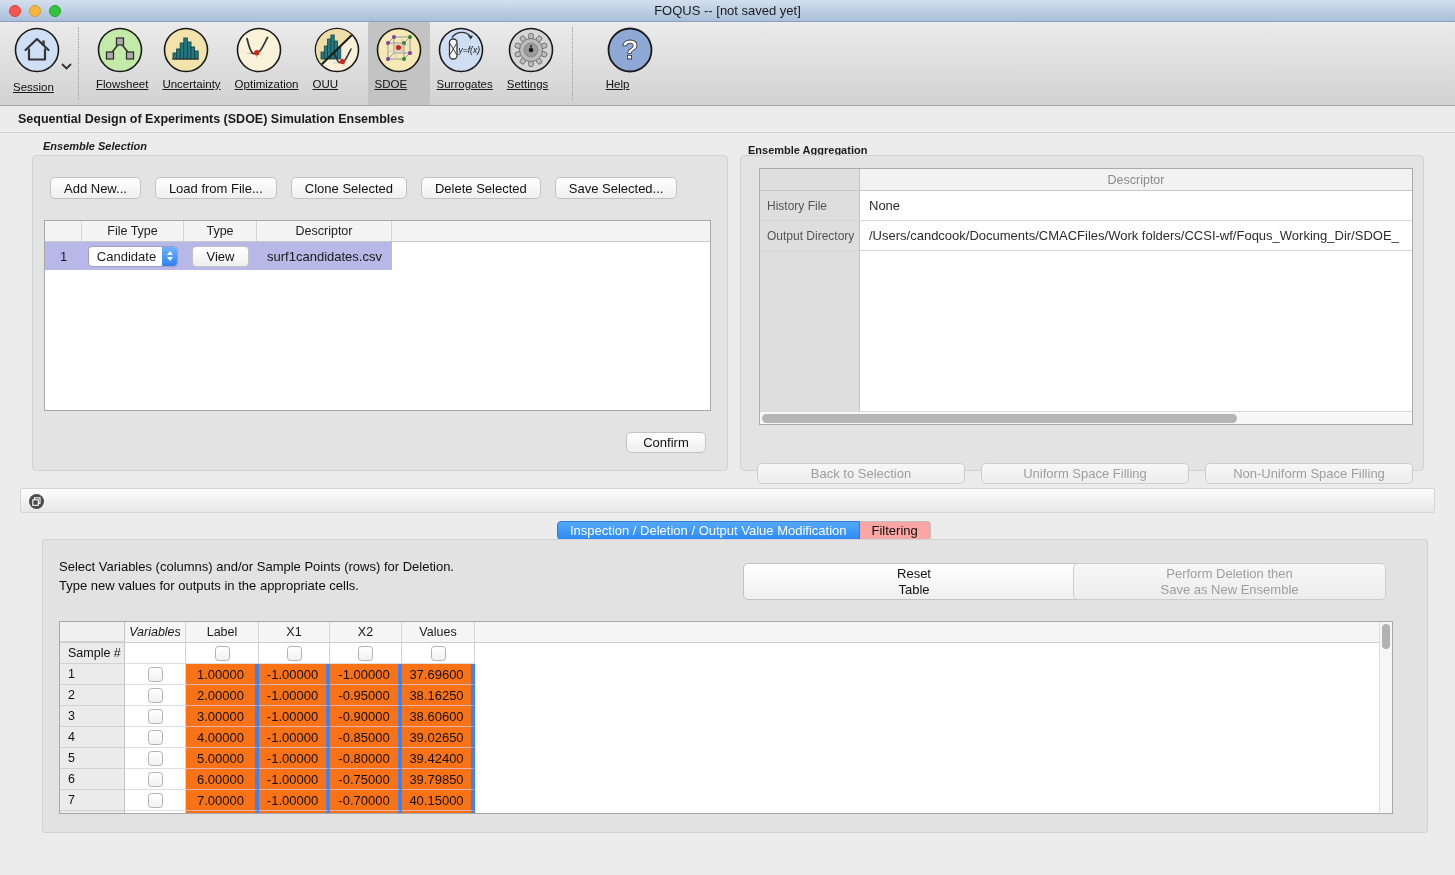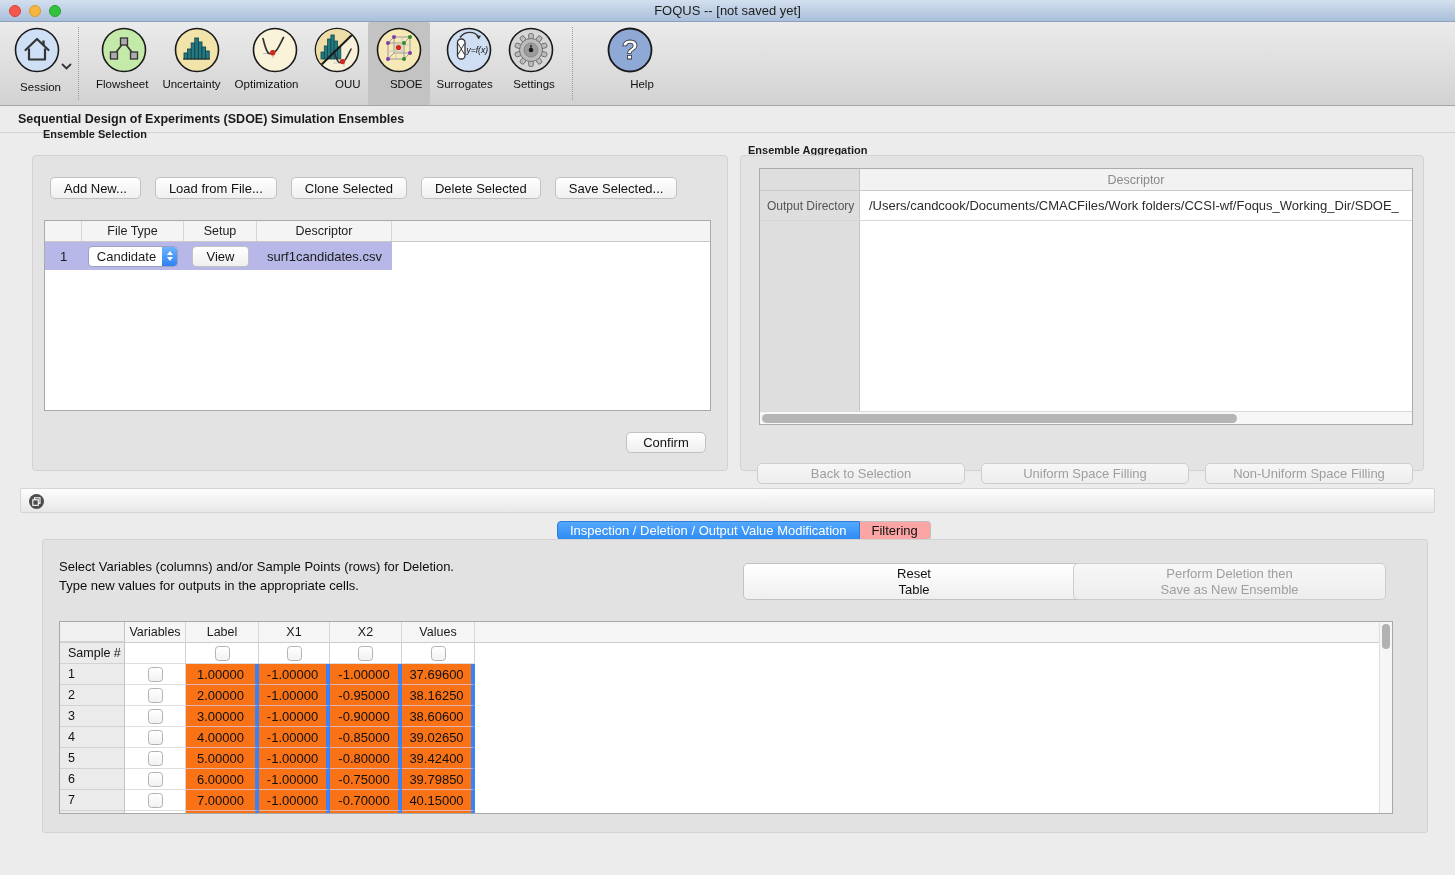--- a/index.html
+++ b/index.html
@@ -19,22 +19,22 @@
   .tl.red    { background:#f5564d; border:1px solid #d8413a; }
   .tl.yellow { background:#f6b53e; border:1px solid #d99c2b; }
   .tl.green  { background:#33c13e; border:1px solid #27a32f; }
   .win-title { flex:1; text-align:center; font-size:13px; color:#1c1c1c; }
   
   .toolbar {
     height:84px; background:linear-gradient(#ebebeb,#d2d2d2);
     border-bottom:1px solid #a6a6a6; display:flex; align-items:stretch; padding-left:6px;
   }
   .tb-item {
-    display:flex; flex-direction:column; align-items:flex-end;
-    padding:4px 7px 2px 7px; cursor:default; border-radius:2px;
+    display:flex; flex-direction:column; align-items:flex-start;
+    padding:4px 7px 2px 7px; cursor:default; border-radius:2px;text-decoration:underline;
   }
   .tb-item.selected { background:#c3c3c3; }
   .tb-icon { width:48px; height:48px; }
   .tb-label { font-size:11.5px; color:#101010; margin-top:4px; white-space:nowrap; }
   .tb-sep { border-left:1px dotted #9b9b9b; margin:5px 10px 5px 10px; }
   .session-wrap { position:relative; }
   .session-wrap .chev { position:absolute; right:-11px; bottom:7px; }
   
   .page-titlebar {
     height:27px; display:flex; align-items:center; padding-left:18px;
@@ -122,21 +122,21 @@
         background:#fff; border:1px solid #a8a8a8; overflow:hidden; }
   .bt-inner { position:absolute; left:0; top:0; right:13px; bottom:0; }
   .bt-row { display:flex; height:21px; }
   .bt-row.partial { height:4px; }
   .bt-head { background:#f5f5f5; border-bottom:1px solid #cdcdcd; font-size:12.5px; }
   .bt-head .hcell { display:flex; align-items:center; justify-content:center; border-right:1px solid #d6d6d6; }
   .rh { width:65px; background:#ebebeb; border-right:1px solid #c4c4c4; border-bottom:1px solid #d2d2d2;
         display:flex; align-items:center; padding-left:8px; font-size:12.5px; color:#111; }
   .cell { display:flex; align-items:center; justify-content:center; font-size:13px; color:#101010;
           border-right:1px solid #d2d2d2; border-bottom:1px solid #dedede; }
-  .w-var{width:61px;} .w-label{width:73px;} .w-x1{width:71px;} .w-x2{width:72px;} .w-val{width:73px;}
+  .w-var{width:61px;font-style:italic;} .w-label{width:73px;} .w-x1{width:71px;} .w-x2{width:72px;} .w-val{width:73px;}
   .pink { background:#f97316; border-bottom:1px solid #e0b4b4; border-right:4px solid #3b82f6; }
   .spacer { flex:1; background:#fff; }
   .bt-head .spacer { background:#f5f5f5; }
   .checkbox { width:15px; height:15px; border:1px solid #b2b2b2; border-radius:3.5px;
               background:linear-gradient(#ffffff,#f1f1f1); }
   .bt-vscroll { position:absolute; right:0; top:0; bottom:0; width:13px; background:#f6f6f6;
                 border-left:1px solid #dedede; }
   .bt-vthumb { position:absolute; top:2px; left:2px; width:8px; height:25px; background:#b2b2b2; border-radius:4px; }
 </style>
 </head>
@@ -304,36 +304,36 @@
     </svg>
     <span class="tb-label">Help</span>
   </div>
 
 </div>
 
 <div class="page-titlebar">
   <span>Sequential Design of Experiments (SDOE) Simulation Ensembles</span>
 </div>
 
-<span class="gb-label" style="left:43px; top:128px;">Ensemble Selection</span>
+<span class="gb-label" style="left:43px; top:140px;font-style:italic;">Ensemble Selection</span>
 
 <div class="panel" id="panel-selection">
   <div class="sel-buttons">
     <button class="btn">Add New...</button>
     <button class="btn">Load from File...</button>
     <button class="btn">Clone Selected</button>
     <button class="btn">Delete Selected</button>
     <button class="btn">Save Selected...</button>
   </div>
 
   <div class="sel-table">
     <div class="sel-head">
       <div class="c-num"></div>
       <div class="c-ft">File Type</div>
-      <div class="c-su">Setup</div>
+      <div class="c-su">Type</div>
       <div class="c-de">Descriptor</div>
       <div style="flex:1; border-right:none;"></div>
     </div>
     <div class="sel-row">
       <div class="hl c-num">1</div>
       <div class="hl c-ft">
         <span class="combo">
           <span class="combo-text">Candidate</span>
           <span class="combo-arrows">
             <span class="tri-up"></span>
@@ -353,20 +353,24 @@
 
 <span class="gb-label" style="left:748px; top:144px;">Ensemble Aggregation</span>
 
 <div class="panel" id="panel-aggregation">
   <div class="agg-table">
     <div class="agg-head">
       <div class="lcell"></div>
       <div class="vcell">Descriptor</div>
     </div>
     <div class="agg-row">
+      <div class="lcell">History File</div>
+      <div class="vcell">None</div>
+    </div>
+    <div class="agg-row">
       <div class="lcell">Output Directory</div>
       <div class="vcell">/Users/candcook/Documents/CMACFiles/Work folders/CCSI-wf/Foqus_Working_Dir/SDOE_</div>
     </div>
     <div class="agg-fill">
         <div class="lcell"></div>
         <div class="vcell"></div>
       </div>
     <div class="agg-hscroll">
       <div class="agg-hthumb"></div>
     </div>

